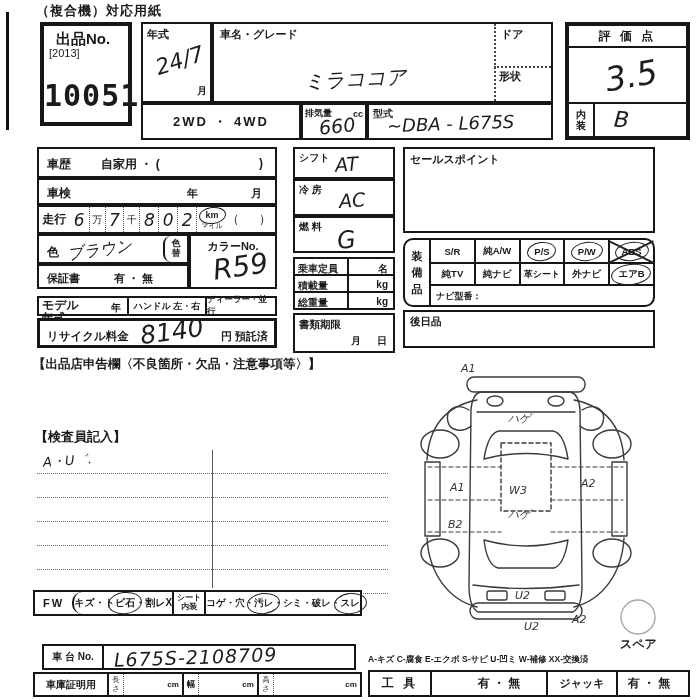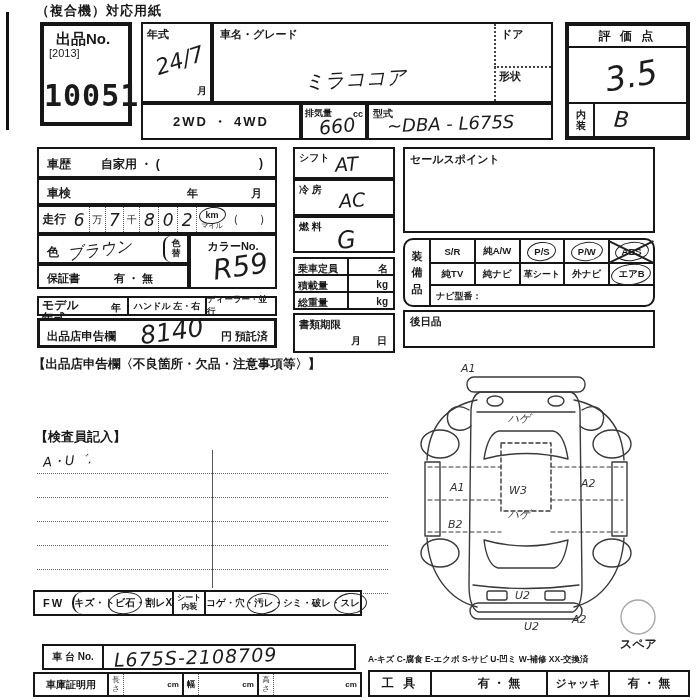--- a/index.html
+++ b/index.html
@@ -156,21 +156,21 @@
     </div>
     <div class="cell" style="width:76px;border-left:2px solid #161616;">
         <span class="lbl" style="font-size:9px;">ハンドル 左・右</span>
       </div>
     <div class="cell" style="flex:1;border-left:2px solid #161616;">
         <span class="lbl" style="font-size:8.5px;">ディーラー・並行</span>
       </div>
   </div>
 
   <div class="b b3" style="left:37px;top:318px;width:240px;height:30px;">
-    <span class="abs lbl" style="left:7px;top:8px;font-size:11.5px;">出品店申告欄</span>
+    <span class="abs lbl" style="left:7px;top:8px;font-size:11.5px;">リサイクル料金</span>
     <span class="abs hw" style="left:100px;top:-4px;font-size:25px;transform:rotate(-8deg);">8140</span>
     <span class="abs lbl" style="right:6px;top:8px;font-size:11px;">円 預託済</span>
   </div>
 
   <div class="abs lbl" style="left:33px;top:356px;font-size:12.5px;">【出品店申告欄〈不良箇所・欠品・注意事項等〉】</div>
 
   <div class="b" style="left:293px;top:147px;width:102px;height:32px;padding-left:15px;">
     <span class="abs lbl" style="left:4px;top:2px;font-size:10px;">シフト</span>
     <span class="abs hw" style="left:40px;top:4px;font-size:19px;transform:rotate(-4deg);">AT</span>
   </div>
@@ -379,21 +379,21 @@
   <div class="abs lbl" style="left:368px;top:654px;width:325px;font-size:8.5px;white-space:nowrap;">A-キズ C-腐食 E-エクボ S-サビ U-凹ミ W-補修 XX-交換済</div>
   <div class="b" style="left:368px;top:670px;width:200px;height:27px;">
     <div class="abs cell" style="left:0;top:0;bottom:0;width:62px;border-right:2px solid #161616;">
       <span class="lbl" style="font-size:12px;letter-spacing:3px;">工 具</span>
     </div>
     <div class="abs cell" style="left:62px;right:0;top:0;bottom:0;">
       <span class="lbl" style="font-size:12px;">有 ・ 無</span>
     </div>
   </div>
   <div class="b" style="left:546px;top:670px;width:144px;height:27px;">
-    <div class="abs cell" style="left:0;top:0;bottom:0;width:62px;border-right:2px solid #161616;">
+    <div class="abs cell" style="left:0;top:0;bottom:0;width:70px;border-right:2px solid #161616;">
       <span class="lbl" style="font-size:11px;">ジャッキ</span>
     </div>
     <div class="abs cell" style="left:62px;right:0;top:0;bottom:0;">
       <span class="lbl" style="font-size:12px;">有 ・ 無</span>
     </div>
   </div>
 
 </div>
 
 </body></html>

